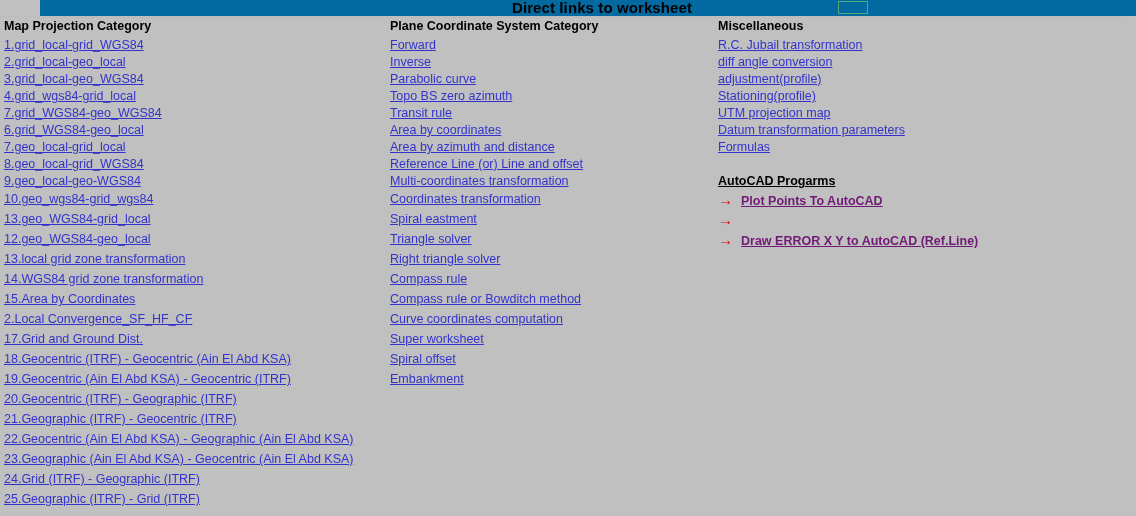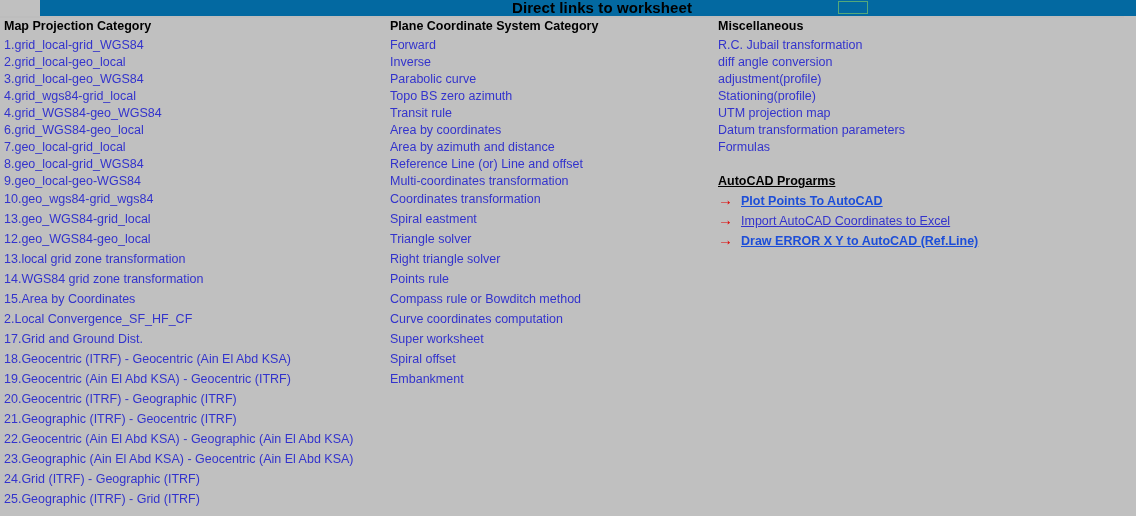--- a/index.html
+++ b/index.html
@@ -79,20 +79,21 @@
     line-height: 17px;
     white-space: nowrap;
   }
   ul.link-list li.tall {
     height: 20px;
     line-height: 20px;
   }
   a.xl-link {
     font-size: 12.5px;
     color: #3333cc;
+    text-decoration: underline;
     cursor: pointer;
     white-space: nowrap;
   }
 
   
   #autocad-block {
     position: absolute;
     left: 718px;
     top: 172px;
     width: 400px;
@@ -126,21 +127,21 @@
     height: 20px;
     line-height: 20px;
     color: #e00000;
     font-size: 15px;
     font-weight: bold;
     text-align: left;
   }
   a.ac-link-yellow {
     font-size: 12.5px;
     font-weight: bold;
-    color: #1d4ed8;
+    color: #701a75;
     text-decoration: underline;
     cursor: pointer;
     white-space: nowrap;
   }
   a.ac-link-blue {
     font-size: 12.5px;
     color: #3333cc;
     text-decoration: underline;
     cursor: pointer;
     white-space: nowrap;
@@ -153,21 +154,21 @@
 <div id="header-selection-cell"></div>
 <div id="header-underline"></div>
 
 <div class="column" id="col-map-projection">
   <div class="col-title">Map Projection Category</div>
   <ul class="link-list" id="list-map-projection">
       <li><a class="xl-link">1.grid_local-grid_WGS84</a></li>
       <li><a class="xl-link">2.grid_local-geo_local</a></li>
       <li><a class="xl-link">3.grid_local-geo_WGS84</a></li>
       <li><a class="xl-link">4.grid_wgs84-grid_local</a></li>
-      <li><a class="xl-link">4.grid_WGS84-geo_WGS84</a></li>
+      <li><a class="xl-link">7.grid_WGS84-geo_WGS84</a></li>
       <li><a class="xl-link">6.grid_WGS84-geo_local</a></li>
       <li><a class="xl-link">7.geo_local-grid_local</a></li>
       <li><a class="xl-link">8.geo_local-grid_WGS84</a></li>
       <li><a class="xl-link">9.geo_local-geo-WGS84</a></li>
       <li class="tall"><a class="xl-link">10.geo_wgs84-grid_wgs84</a></li>
       <li class="tall"><a class="xl-link">13.geo_WGS84-grid_local</a></li>
       <li class="tall"><a class="xl-link">12.geo_WGS84-geo_local</a></li>
       <li class="tall"><a class="xl-link">13.local grid zone transformation</a></li>
       <li class="tall"><a class="xl-link">14.WGS84 grid zone transformation</a></li>
       <li class="tall"><a class="xl-link">15.Area by Coordinates</a></li>
@@ -193,21 +194,21 @@
       <li><a class="xl-link">Topo BS zero azimuth</a></li>
       <li><a class="xl-link">Transit rule</a></li>
       <li><a class="xl-link">Area by coordinates</a></li>
       <li><a class="xl-link">Area by azimuth and distance</a></li>
       <li><a class="xl-link">Reference Line (or) Line and offset</a></li>
       <li><a class="xl-link">Multi-coordinates transformation</a></li>
       <li class="tall"><a class="xl-link">Coordinates transformation</a></li>
       <li class="tall"><a class="xl-link">Spiral eastment</a></li>
       <li class="tall"><a class="xl-link">Triangle solver</a></li>
       <li class="tall"><a class="xl-link">Right triangle solver</a></li>
-      <li class="tall"><a class="xl-link">Points rule</a></li>
+      <li class="tall"><a class="xl-link">Compass rule</a></li>
       <li class="tall"><a class="xl-link">Compass rule or Bowditch method</a></li>
       <li class="tall"><a class="xl-link">Curve coordinates computation</a></li>
       <li class="tall"><a class="xl-link">Super worksheet</a></li>
       <li class="tall"><a class="xl-link">Spiral offset</a></li>
       <li class="tall"><a class="xl-link">Embankment</a></li>
     </ul>
 </div>
 
 <div class="column" id="col-misc">
   <div class="col-title">Miscellaneous</div>
@@ -219,16 +220,16 @@
       <li><a class="xl-link">UTM projection map</a></li>
       <li><a class="xl-link">Datum transformation parameters</a></li>
       <li><a class="xl-link">Formulas</a></li>
     </ul>
 </div>
 
 <div id="autocad-block">
   <div id="autocad-title">AutoCAD Progarms</div>
   <ul class="ac-list" id="list-autocad">
       <li><span class="arrow-icon">→</span><a class="ac-link-yellow">Plot Points To AutoCAD</a></li>
-      <li><span class="arrow-icon">→</span><a class="ac-link-blue">Import AutoCAD Coordinates to Excel</a></li>
+      <li><span class="arrow-icon">→</span></li>
       <li><span class="arrow-icon">→</span><a class="ac-link-yellow">Draw ERROR X Y to AutoCAD (Ref.Line)</a></li>
     </ul>
 </div>
 
 </body></html>

